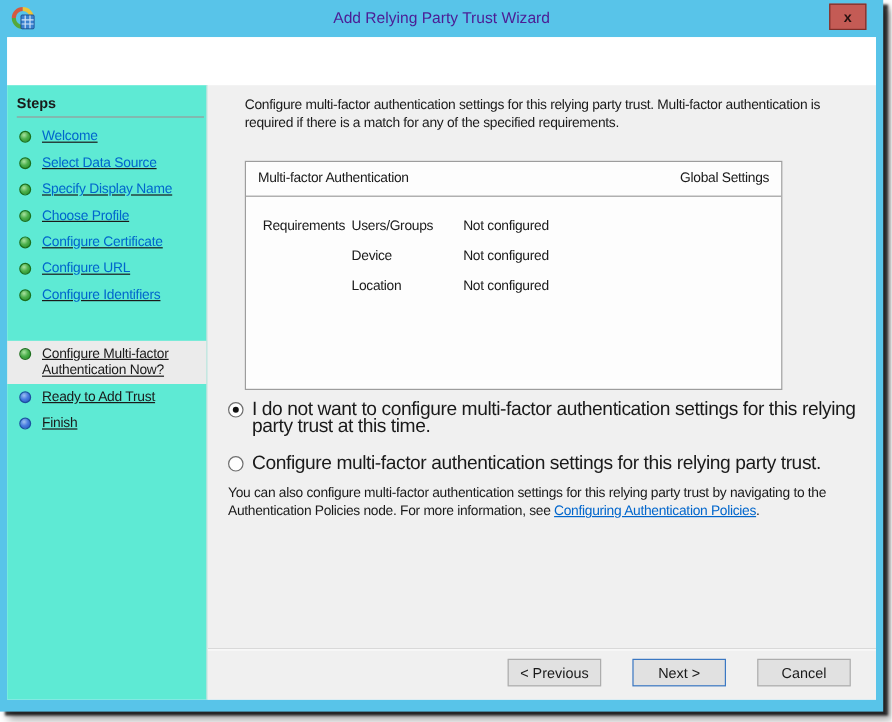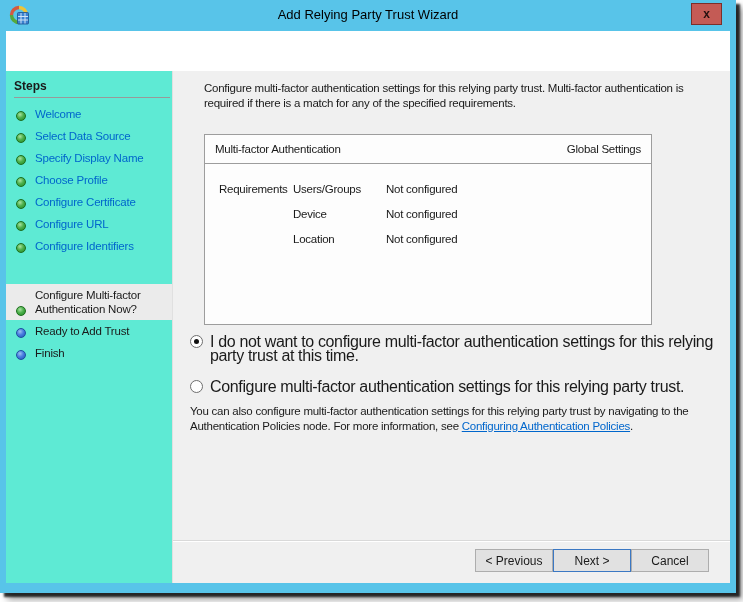--- a/index.html
+++ b/index.html
@@ -6,41 +6,41 @@
   html, body { width:743px; height:602px; background:#ffffff; overflow:hidden;
                font-family:"Liberation Sans", sans-serif; color:#1a1a1a; }
   .stage { position:relative; width:743px; height:602px; }
 
   
   .window { position:absolute; left:0; top:0; width:736px; height:593px;
             background:var(--frame, #58c4e9);
             box-shadow: 4px 4px 2px rgba(0,0,0,0.78), 7px 7px 7px rgba(0,0,0,0.35); }
   .titlebar { position:absolute; left:0; top:0; width:100%; height:31px; }
   .title { position:absolute; left:0; right:0; top:7px; text-align:center;
-           font-size:13px; color:#000000; }
+           font-size:13px; color:#4c1d95; }
   .app-icon { position:absolute; left:9px; top:5px; width:20px; height:20px; }
   .close-btn { position:absolute; right:14px; top:3px; width:31px; height:22px;
                background:var(--close_bg,#c45b55); border:1px solid #7c2f2a;
                color:#26100f; font-size:12px; font-weight:bold;
                display:flex; align-items:center; justify-content:center; cursor:default; }
 
   
   .client { position:absolute; left:6px; top:31px; width:724px; height:552px; background:#ffffff; }
   .headerband { position:absolute; left:0; top:0; width:100%; height:40px; background:#ffffff; }
 
   .bodyrow { position:absolute; left:0; top:40px; width:100%; height:512px; display:flex; }
 
   
   .steps-panel { width:167px; background:#5eead4; border-right:1px solid #e0e0e0;
                  padding:8px 0 0 0; }
   .steps-heading { font-size:12px; font-weight:bold; margin:0 2px 0 8px; padding-bottom:4px;
                    border-bottom:1px solid #999; }
   .steps-list { margin-top:5px; }
-  .step-item { display:flex; align-items:flex-end; padding:4px 4px 4px 10px;
-               font-size:11.5px; line-height:14px; letter-spacing:-0.2px; }
+  .step-item { display:flex; align-items:flex-start; padding:4px 4px 4px 10px;
+               font-size:11.5px; line-height:14px; letter-spacing:-0.2px;text-decoration:underline; }
   .step-item.current { background:var(--current_step_bg,#ebebeb);margin-top:27px; }
   .dot { flex:0 0 10px; width:10px; height:10px; border-radius:50%; margin:2px 9px 0 0; }
   .step-item.done .dot, .step-item.current .dot {
       background:radial-gradient(circle at 38% 32%, #a9e2a0 0%, #4db04d 45%, #1f8b21 100%);
       border:1px solid #1c6e1c; }
   .step-item.future .dot {
       background:radial-gradient(circle at 38% 32%, #9cc1f0 0%, #4a7de0 45%, #1c54b8 100%);
       border:1px solid #1d4fa0; }
   .step-item.done .step-label { color:var(--accent_link,#0066cc); cursor:pointer; }
   .step-item.current .step-label, .step-item.future .step-label { color:#1a1a1a; }
@@ -67,21 +67,21 @@
            border:1px solid #6e6e6e; background:#fefefe; margin:0 7px 0 0; position:relative; }
   .radio.selected::after { content:""; position:absolute; left:3px; top:3px; width:5px; height:5px;
            border-radius:50%; background:#101010; }
   .radio-label { letter-spacing:-0.35px; font-size:16px; line-height:14px; }
 
   .note { position:absolute; left:17px; top:333px; width:528px; }
   .note a { color:var(--accent_link,#0066cc); text-decoration:underline; cursor:pointer; }
 
   .btn-sep { position:absolute; left:0; right:0; top:469px; height:2px;
              background:#ffffff; border-top:1px solid #d9d9d9; }
-  .btn-row { position:absolute; top:478px; right:21px; display:flex; gap:0; }
+  .btn-row { position:absolute; top:478px; right:21px; display:flex; gap:26px; }
   .btn { width:78px; height:23px; background:#e1e1e1; border:1px solid #adadad;
          font-family:"Liberation Sans", sans-serif; font-size:12px; color:#1a1a1a;
          display:flex; align-items:center; justify-content:center; cursor:default; }
   .btn.default { border-color:#3b78c3; }
 </style>
 </head>
 <body>
 
 <div class="stage">
   <div class="window">

